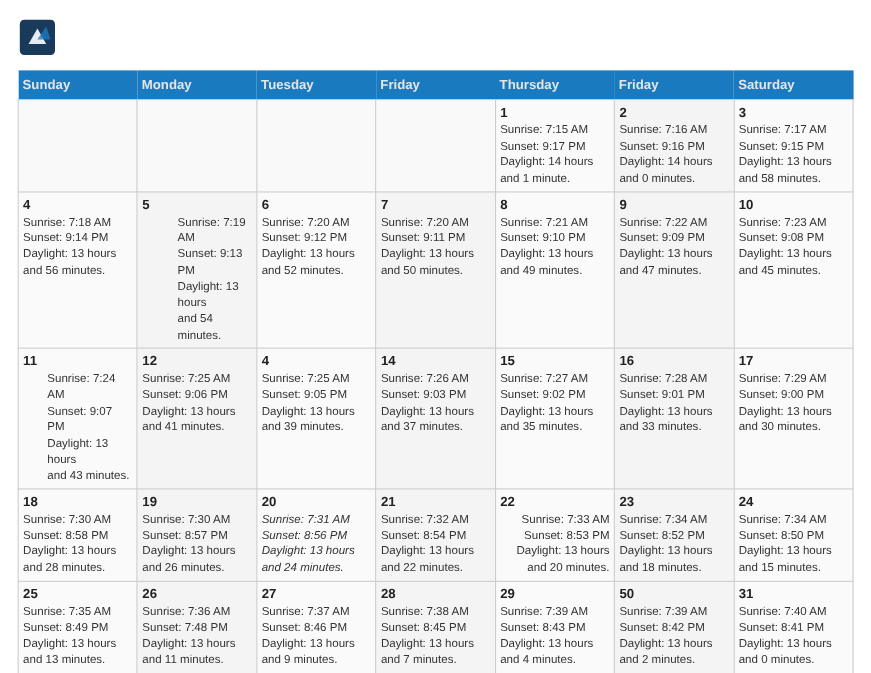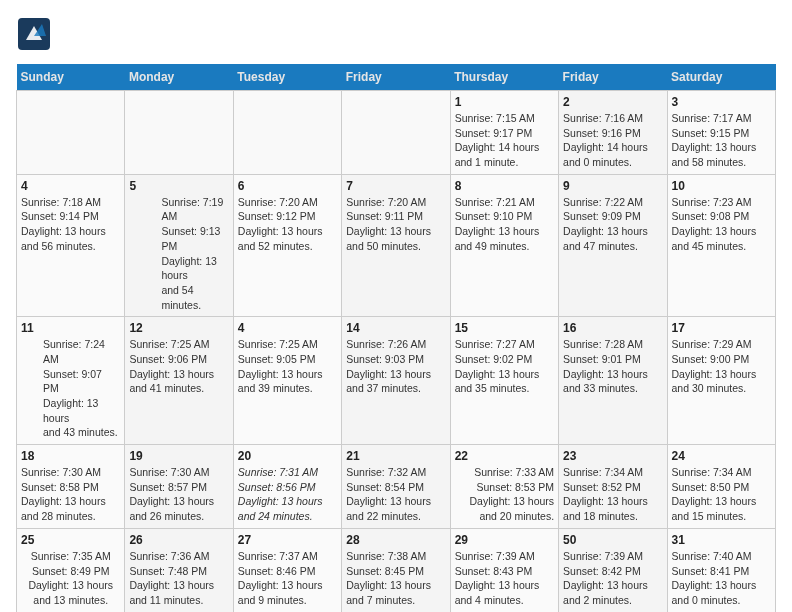--- a/index.html
+++ b/index.html
@@ -302,21 +302,21 @@
           <span class="day-num">24</span>
           <div class="day-info" style="white-space: pre-line;">Sunrise: 7:34 AM
 Sunset: 8:50 PM
 Daylight: 13 hours
 and 15 minutes.</div>
         </td>
       </tr>
       <tr>
         <td>
           <span class="day-num">25</span>
-          <div class="day-info" style="white-space: pre-line; text-align: center;">Sunrise: 7:35 AM
+          <div class="day-info" style="white-space: pre-line;">Sunrise: 7:35 AM
 Sunset: 8:49 PM
 Daylight: 13 hours
 and 13 minutes.</div>
         </td>
         <td>
           <span class="day-num">26</span>
           <div class="day-info" style="white-space: pre-line;">Sunrise: 7:36 AM
 Sunset: 7:48 PM
 Daylight: 13 hours
 and 11 minutes.</div>

